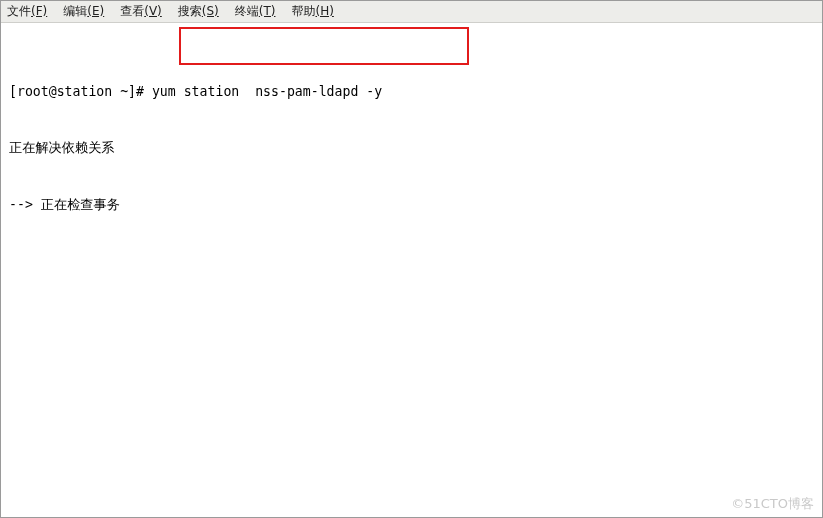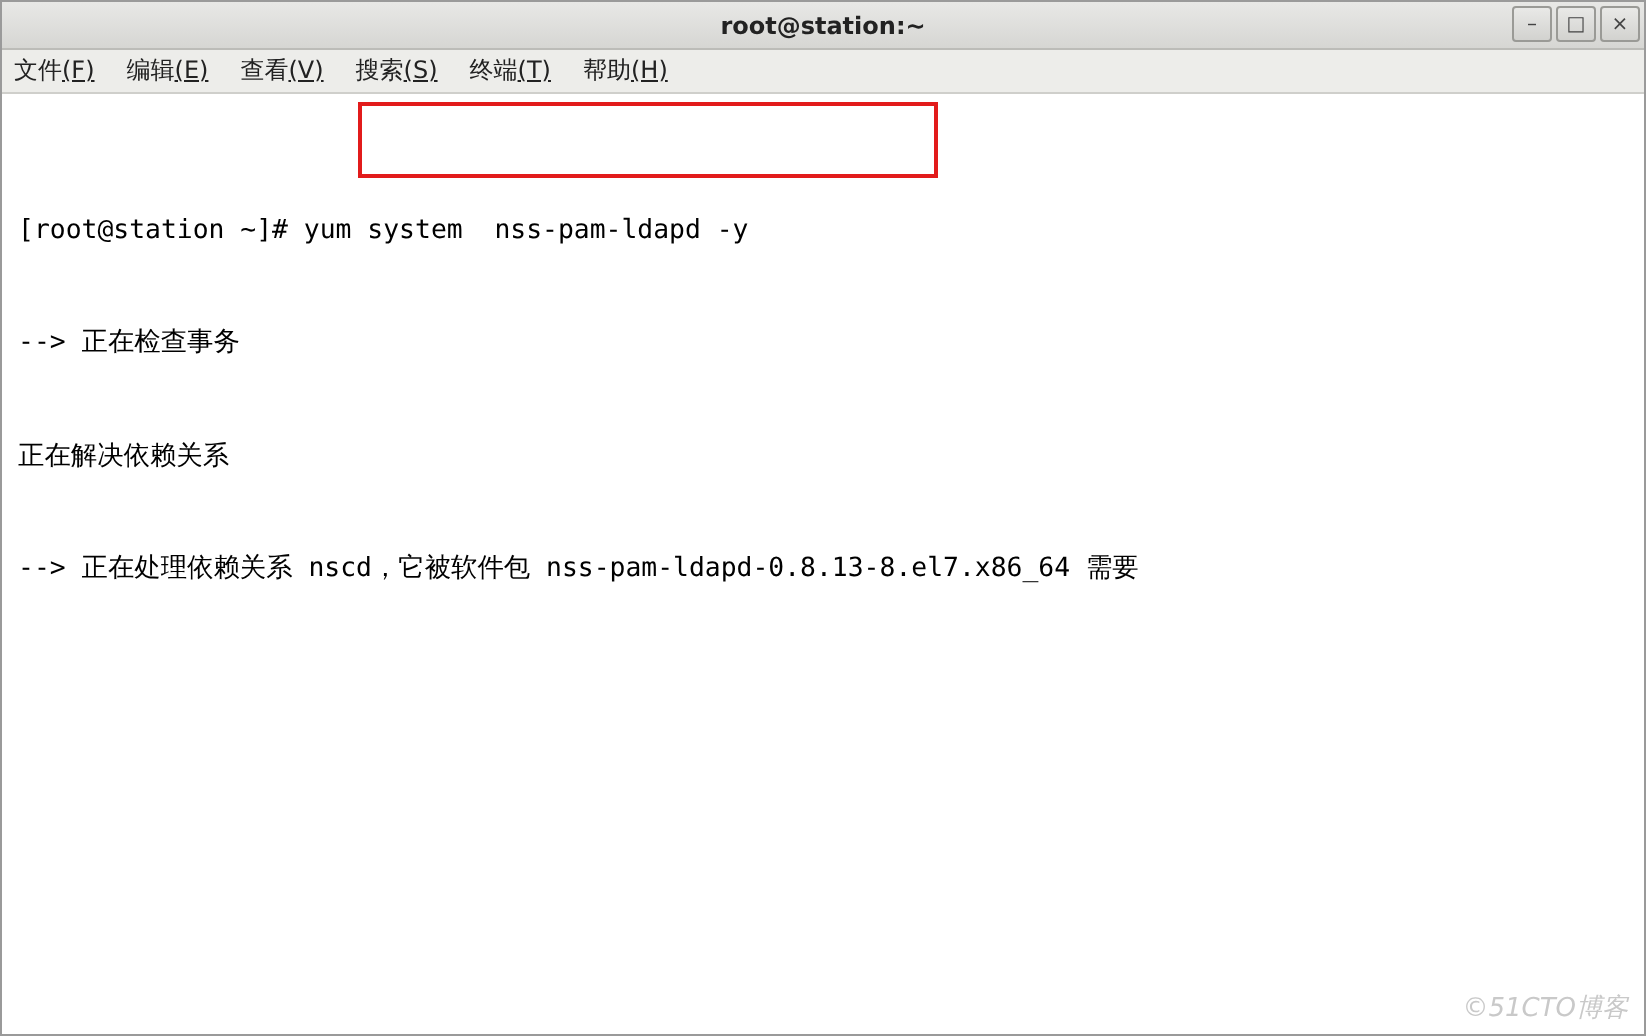--- a/index.html
+++ b/index.html
@@ -8,51 +8,42 @@
   .title-bar { height: 24px; background: linear-gradient(#e8e8e6, #d6d6d3); border-bottom: 1px solid #bcbcb8; display: flex; align-items: center; font-family: "DejaVu Sans", sans-serif; font-size: 12px; color: #222; position: relative; }
   .title-text { position: absolute; left: 0; right: 0; text-align: center; font-weight: bold; }
   .win-ctrls { position: absolute; right: 2px; top: 2px; display: flex; gap: 2px; }
   .win-btn { width: 20px; height: 18px; background: linear-gradient(#e9e9e7,#d2d2cf); border: 1px solid #9a9a96; border-radius: 2px; display: flex; align-items: center; justify-content: center; font-size: 10px; color: #444; cursor: pointer; }
   .menu-bar { height: 22px; background: #ededea; border-bottom: 1px solid #cfcfcb; display: flex; align-items: center; padding: 0 6px; gap: 16px; font-family: "DejaVu Sans", sans-serif; font-size: 12px; color: #222; }
   .menu-item { cursor: pointer; }
   .menu-item u { text-decoration: underline; }
   .terminal { padding: 4px 8px 0 8px; font-size: 13.2px; color: #000; line-height: 1.42; white-space: pre; position: relative; }
   .prompt-line { position: relative; }
   .red-box { position: absolute; border: 2px solid #e21b1b; left: 178px; top: 4px; width: 290px; height: 38px; pointer-events: none; }
-  .watermark { position: absolute; right: 8px; bottom: 4px; color: #c9c9c9; font-family: "DejaVu Sans", sans-serif; font-size: 13px; font-style: italic; pointer-events: none; }
+  .watermark { position: absolute; right: 8px; bottom: 4px; color: #c9c9c9; font-family: "DejaVu Sans", sans-serif; font-size: 13px; pointer-events: none; }
 </style>
 </head>
 <body>
 
 <div class="window">
 
-  <div class="title-bar">
-    <span class="title-text">root@station:~</span>
-    <div class="win-ctrls">
-      <div class="win-btn">–</div>
-      <div class="win-btn">□</div>
-      <div class="win-btn">×</div>
-    </div>
-  </div>
 
   <div class="menu-bar">
     <span class="menu-item"><span>文件</span><u>(F)</u></span>
     <span class="menu-item"><span>编辑</span><u>(E)</u></span>
     <span class="menu-item"><span>查看</span><u>(V)</u></span>
     <span class="menu-item"><span>搜索</span><u>(S)</u></span>
     <span class="menu-item"><span>终端</span><u>(T)</u></span>
     <span class="menu-item"><span>帮助</span><u>(H)</u></span>
   </div>
 
   <div class="terminal">
     <div class="red-box"></div>
-    <div class="prompt-line"><span>[root@station ~]# </span><span>yum system  nss-pam-ldapd -y</span></div>
+    <div class="prompt-line"><span>[root@station ~]# </span><span>yum station  nss-pam-ldapd -y</span></div>
+    <div>正在解决依赖关系</div>
     <div>--&gt; 正在检查事务</div>
-    <div>正在解决依赖关系</div>
-    <div>--&gt; 正在处理依赖关系 nscd，它被软件包 nss-pam-ldapd-0.8.13-8.el7.x86_64 需要</div>
     
     
     
     <div></div>
     
 
     
     
 
     

